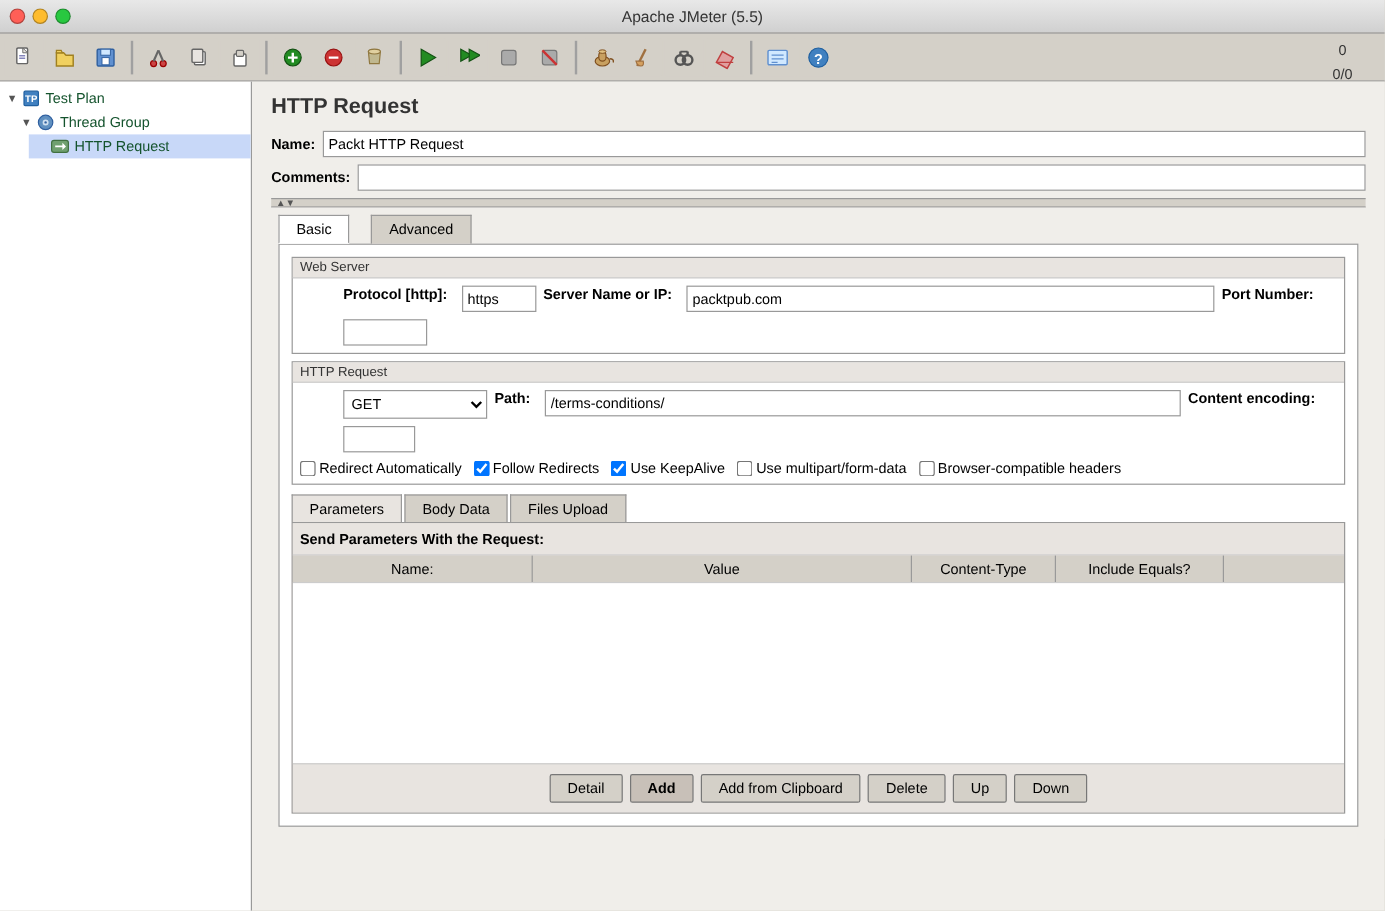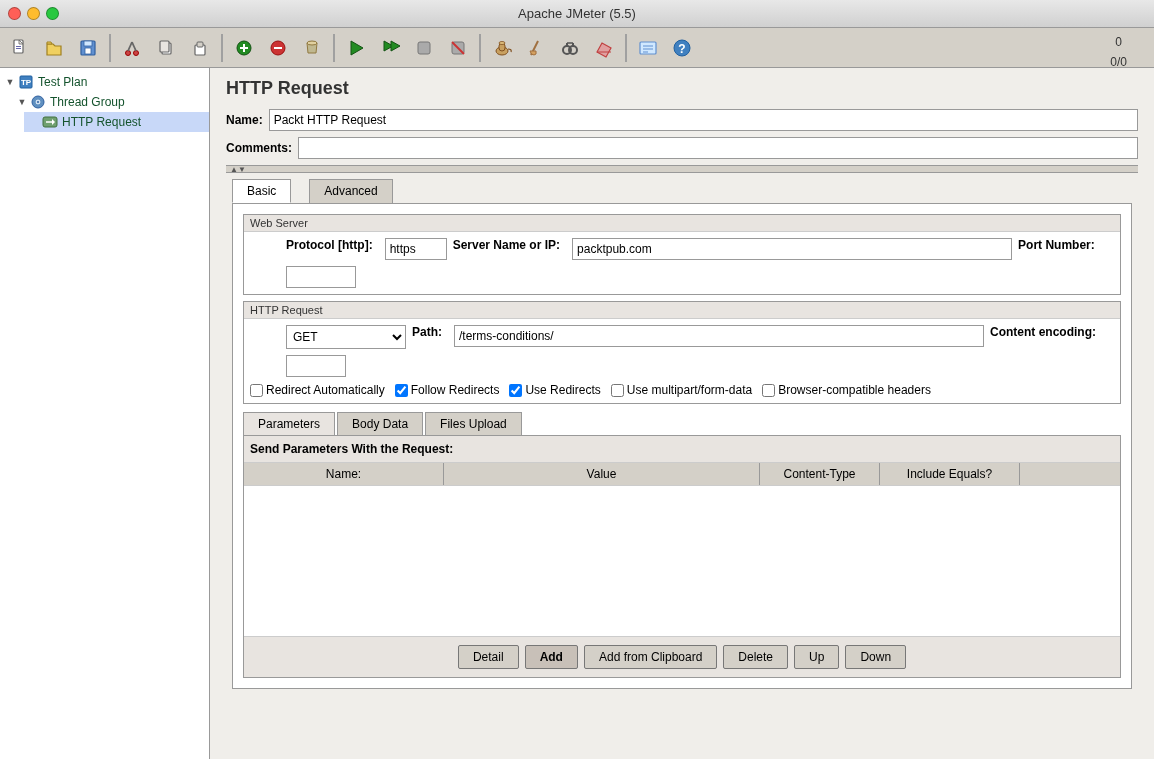--- a/index.html
+++ b/index.html
@@ -661,21 +661,21 @@
               <label class="checkbox-item">
                 <input type="checkbox" style="">
                 <span>Redirect Automatically</span>
               </label>
               <label class="checkbox-item">
                 <input type="checkbox" checked="" style="">
                 <span>Follow Redirects</span>
               </label>
               <label class="checkbox-item">
                 <input type="checkbox" checked="" style="">
-                <span>Use Redirects</span>
+                <span>Use KeepAlive</span>
               </label>
               <label class="checkbox-item">
                 <input type="checkbox" style="">
                 <span>Use multipart/form-data</span>
               </label>
               <label class="checkbox-item">
                 <input type="checkbox" style="">
                 <span>Browser-compatible headers</span>
               </label>
             </div>

